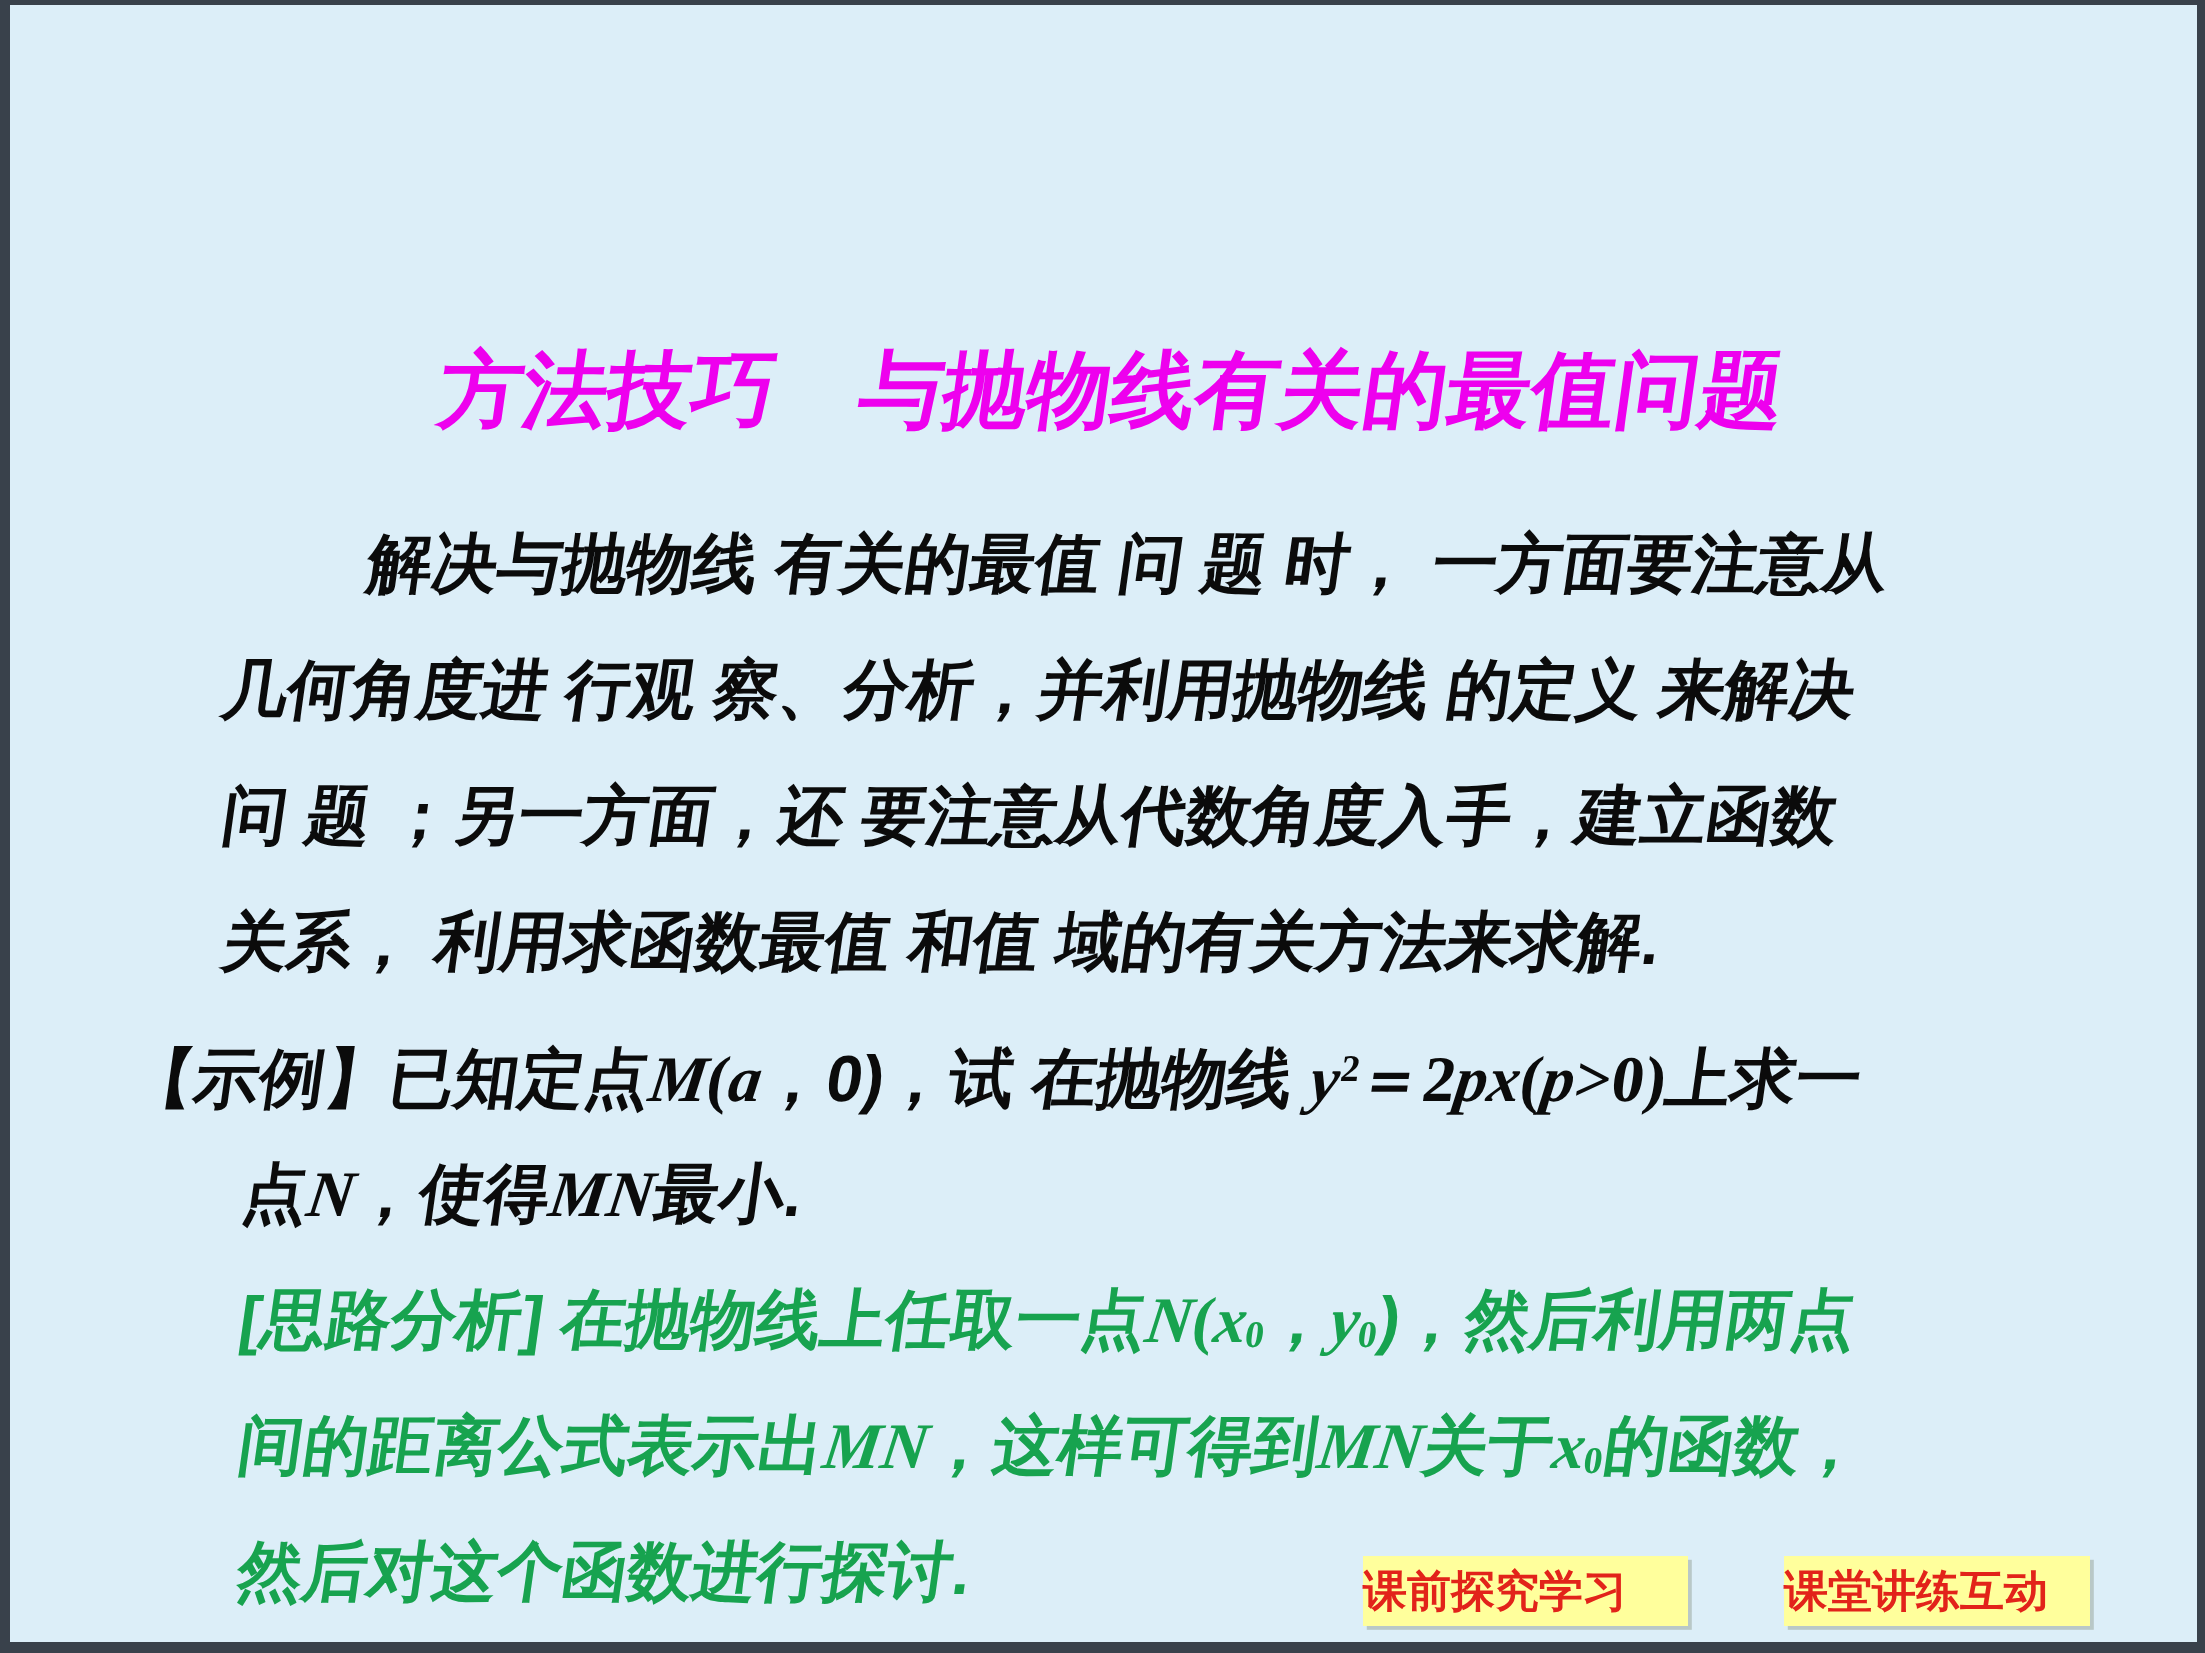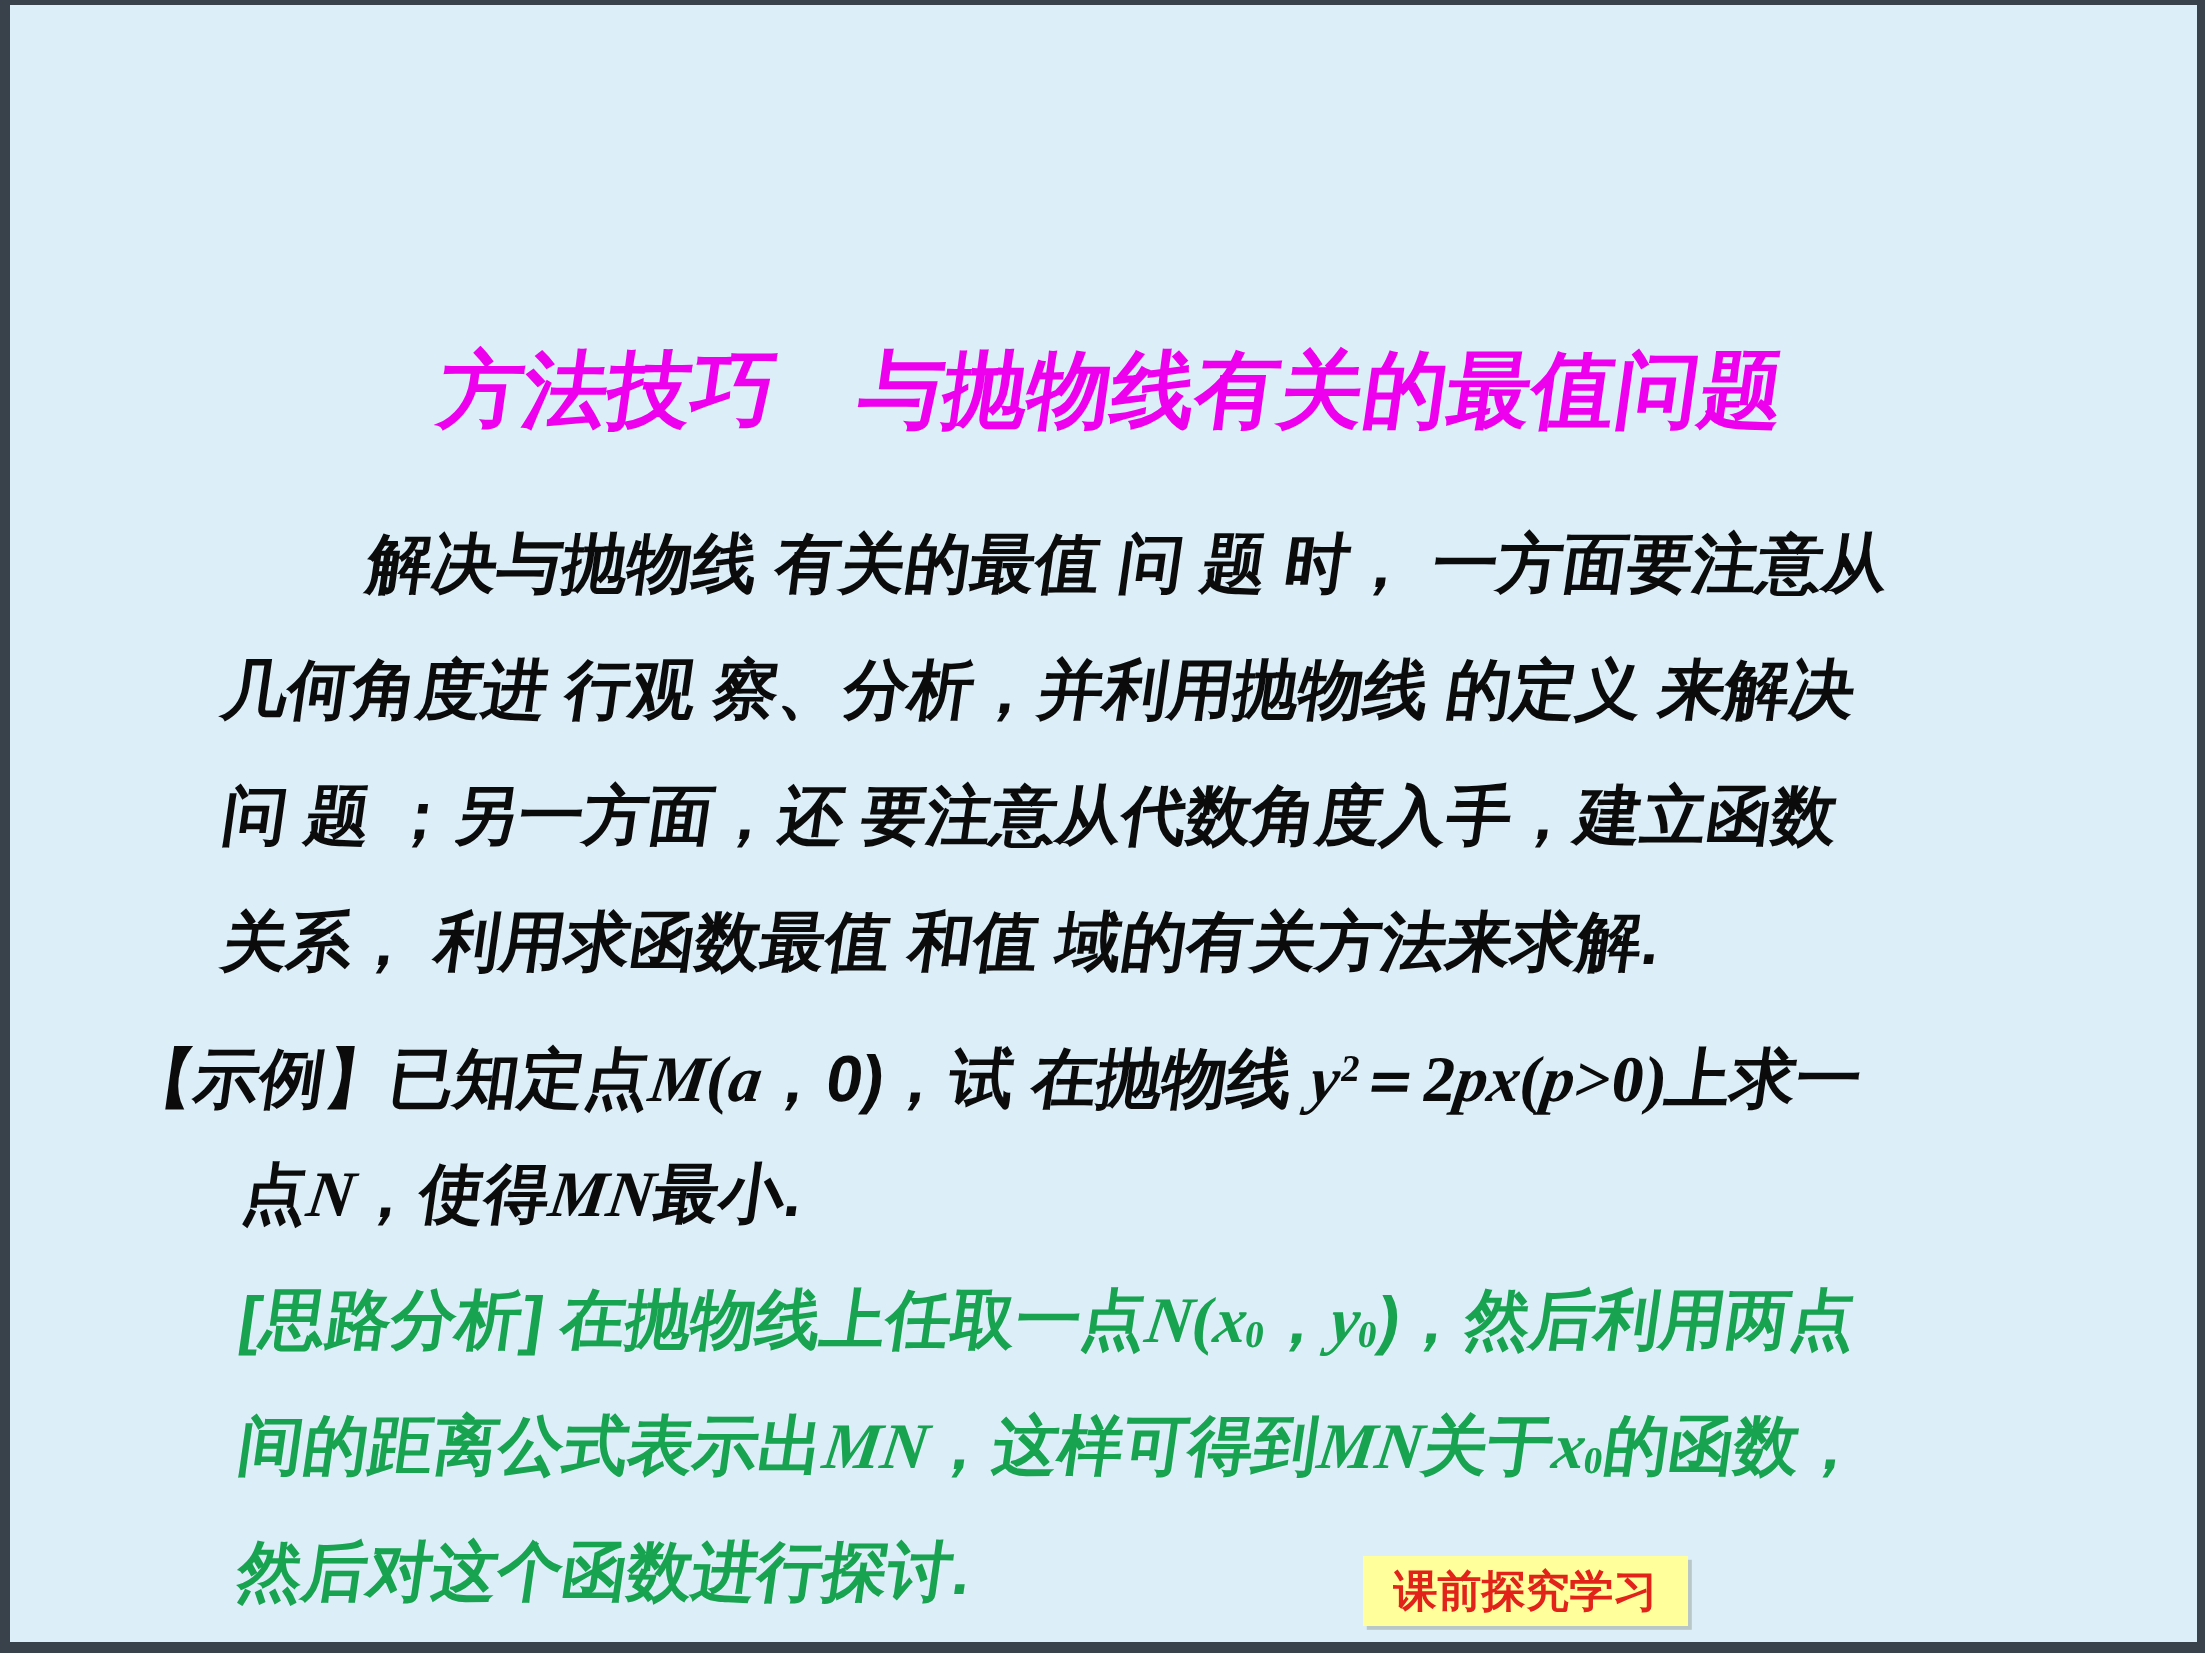--- a/index.html
+++ b/index.html
@@ -35,21 +35,21 @@
   .seg-cn{}
   .seg-it{font-family:"Liberation Serif",serif;font-style:italic;}
   .seg-rm{font-family:"Liberation Serif",serif;}
   .seg-sup{font-family:"Liberation Serif",serif;font-size:.58em;vertical-align:.52em;}
   .seg-sub{font-family:"Liberation Serif",serif;font-size:.58em;vertical-align:-.14em;}
   .btn{
     position:absolute;top:1551px;height:70px;
     background:var(--button-bg,#ffff9c);
     color:var(--button-text,#e2231a);
     font-family:"Liberation Serif",serif;font-weight:bold;
-    font-size:44px;line-height:72px;text-align:center;
+    font-size:44px;line-height:72px;
     box-shadow:3.8px 3.8px 0 rgba(120,130,110,.35);
     cursor:pointer;
   }
   .btn-1{left:1353px;width:325px;}
   .btn-2{left:1774px;width:306px;}
 </style>
 </head>
 <body style="background: rgb(57, 65, 75);">
 
 <div class="slide">
@@ -64,15 +64,16 @@
     <div class="line black"><span class="line-inner" style="margin-left: 0px;"><span class="seg-cn">问 题 ；另一方面，还 要注意从代数角度入手，建立函数</span></span></div>
     <div class="line black"><span class="line-inner" style="margin-left: 0px;"><span class="seg-cn">关系， 利用求函数最值 和值 域的有关方法来求解.</span></span></div>
     <div class="line black"><span class="line-inner" style="margin-left: -93px;"><span class="seg-cn">【示例】</span><span class="seg-cn">已知定点</span><span class="seg-it">M</span><span class="seg-rm">(</span><span class="seg-it">a</span><span class="seg-cn">，0)，</span><span class="seg-cn">试 在抛物线 </span><span class="seg-it">y</span><span class="seg-sup">2</span><span class="seg-cn">＝</span><span class="seg-rm">2</span><span class="seg-it">px</span><span class="seg-rm">(</span><span class="seg-it">p</span><span class="seg-rm">&gt;0)</span><span class="seg-cn">上求一</span></span></div>
     <div class="line black"><span class="line-inner" style="margin-left: 20px;"><span class="seg-cn">点</span><span class="seg-it">N</span><span class="seg-cn">，使得</span><span class="seg-it">MN</span><span class="seg-cn">最小.</span></span></div>
     <div class="line green"><span class="line-inner" style="margin-left: 15.3px;"><span class="seg-cn">[思路分析] </span><span class="seg-cn">在抛物线上任取一点</span><span class="seg-it">N</span><span class="seg-rm">(</span><span class="seg-it">x</span><span class="seg-sub">0</span><span class="seg-cn">，</span><span class="seg-it">y</span><span class="seg-sub">0</span><span class="seg-cn">)，</span><span class="seg-cn">然后利用两点</span></span></div>
     <div class="line green"><span class="line-inner" style="margin-left: 13.8px;"><span class="seg-cn">间的距离公式表示出</span><span class="seg-it">MN</span><span class="seg-cn">，这样可得到</span><span class="seg-it">MN</span><span class="seg-cn">关于</span><span class="seg-it">x</span><span class="seg-sub">0</span><span class="seg-cn">的函数，</span></span></div>
     <div class="line green"><span class="line-inner" style="margin-left: 15.3px;"><span class="seg-cn">然后对这个函数进行探讨.</span></span></div>
   </div>
 
   <div class="btn btn-1">课前探究学习</div>
+  <div class="btn btn-2">课堂讲练互动</div>
 
 </div>
 
 
 </body></html>

